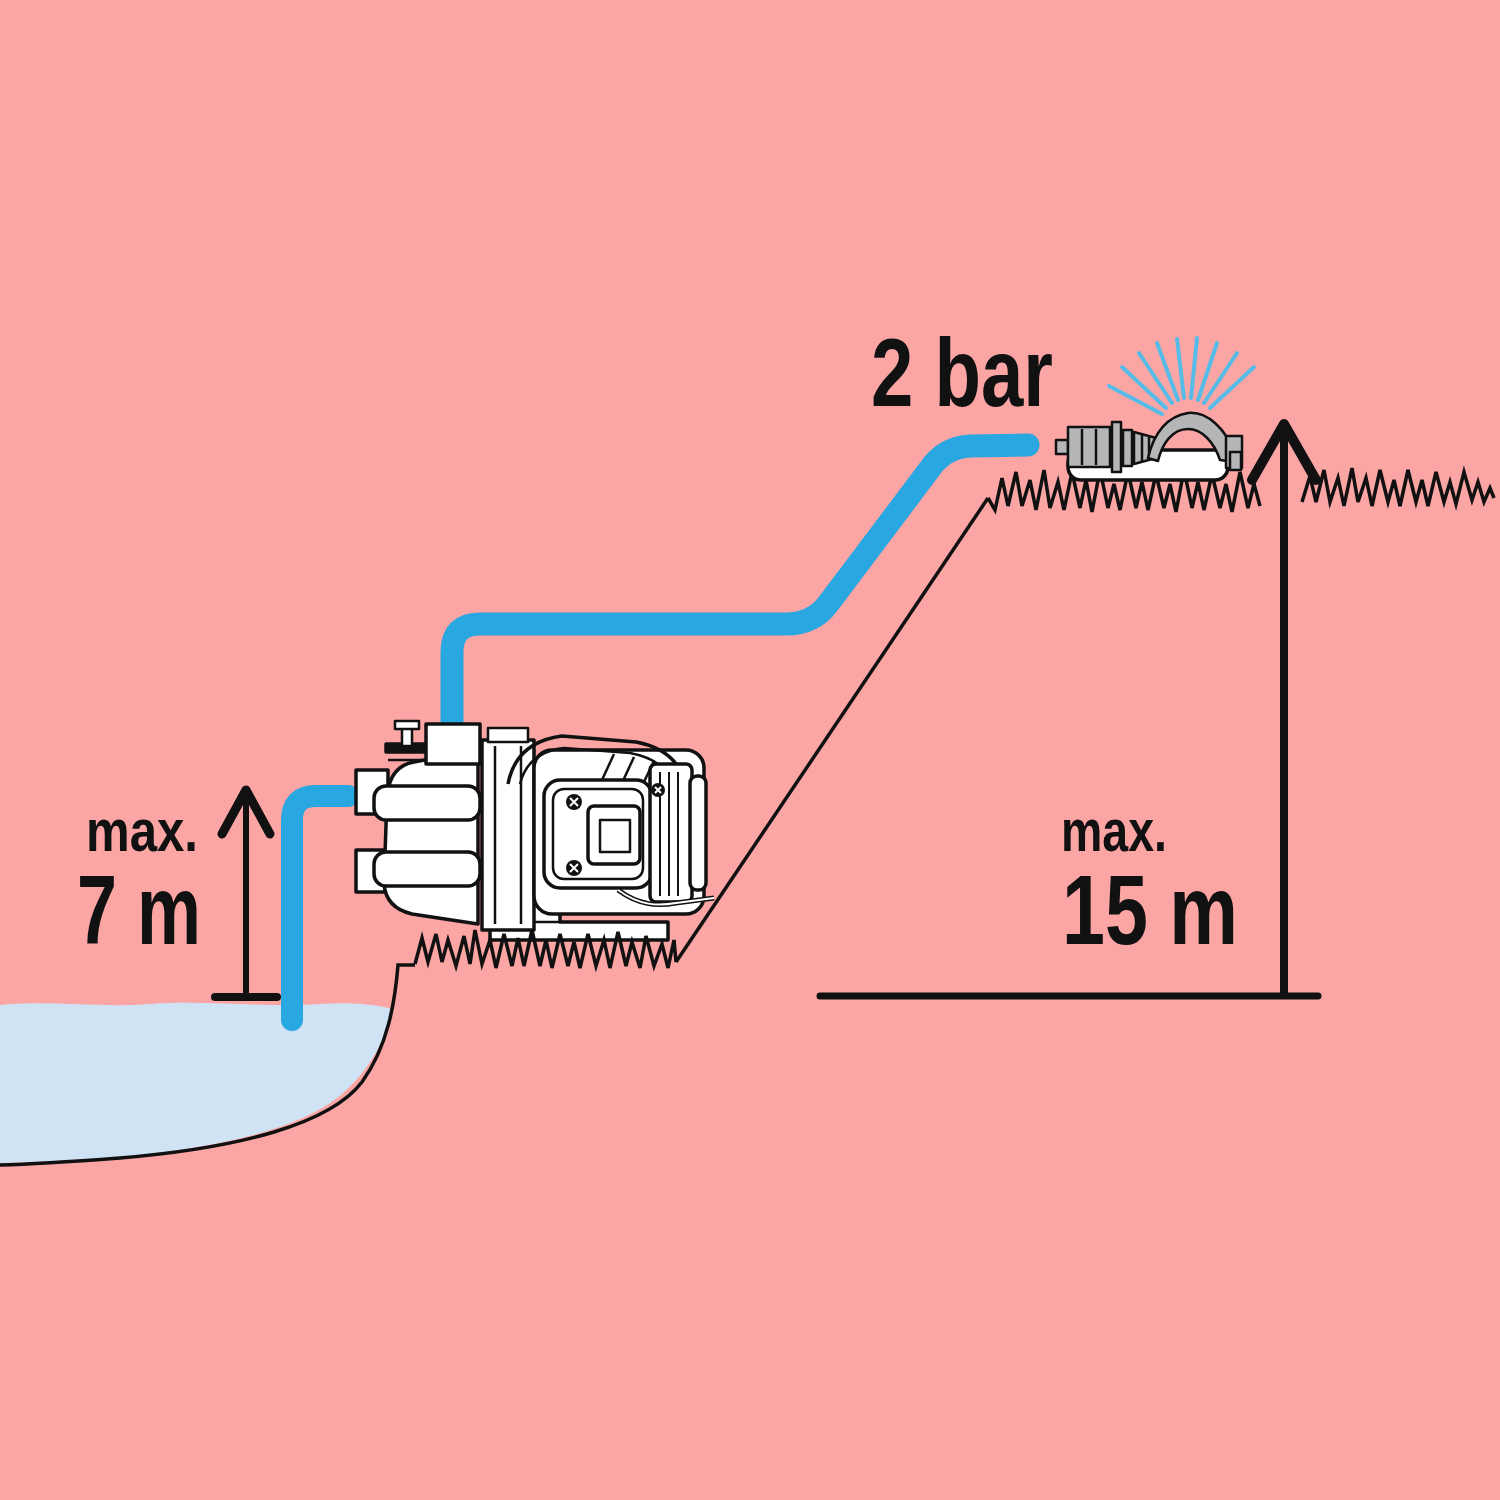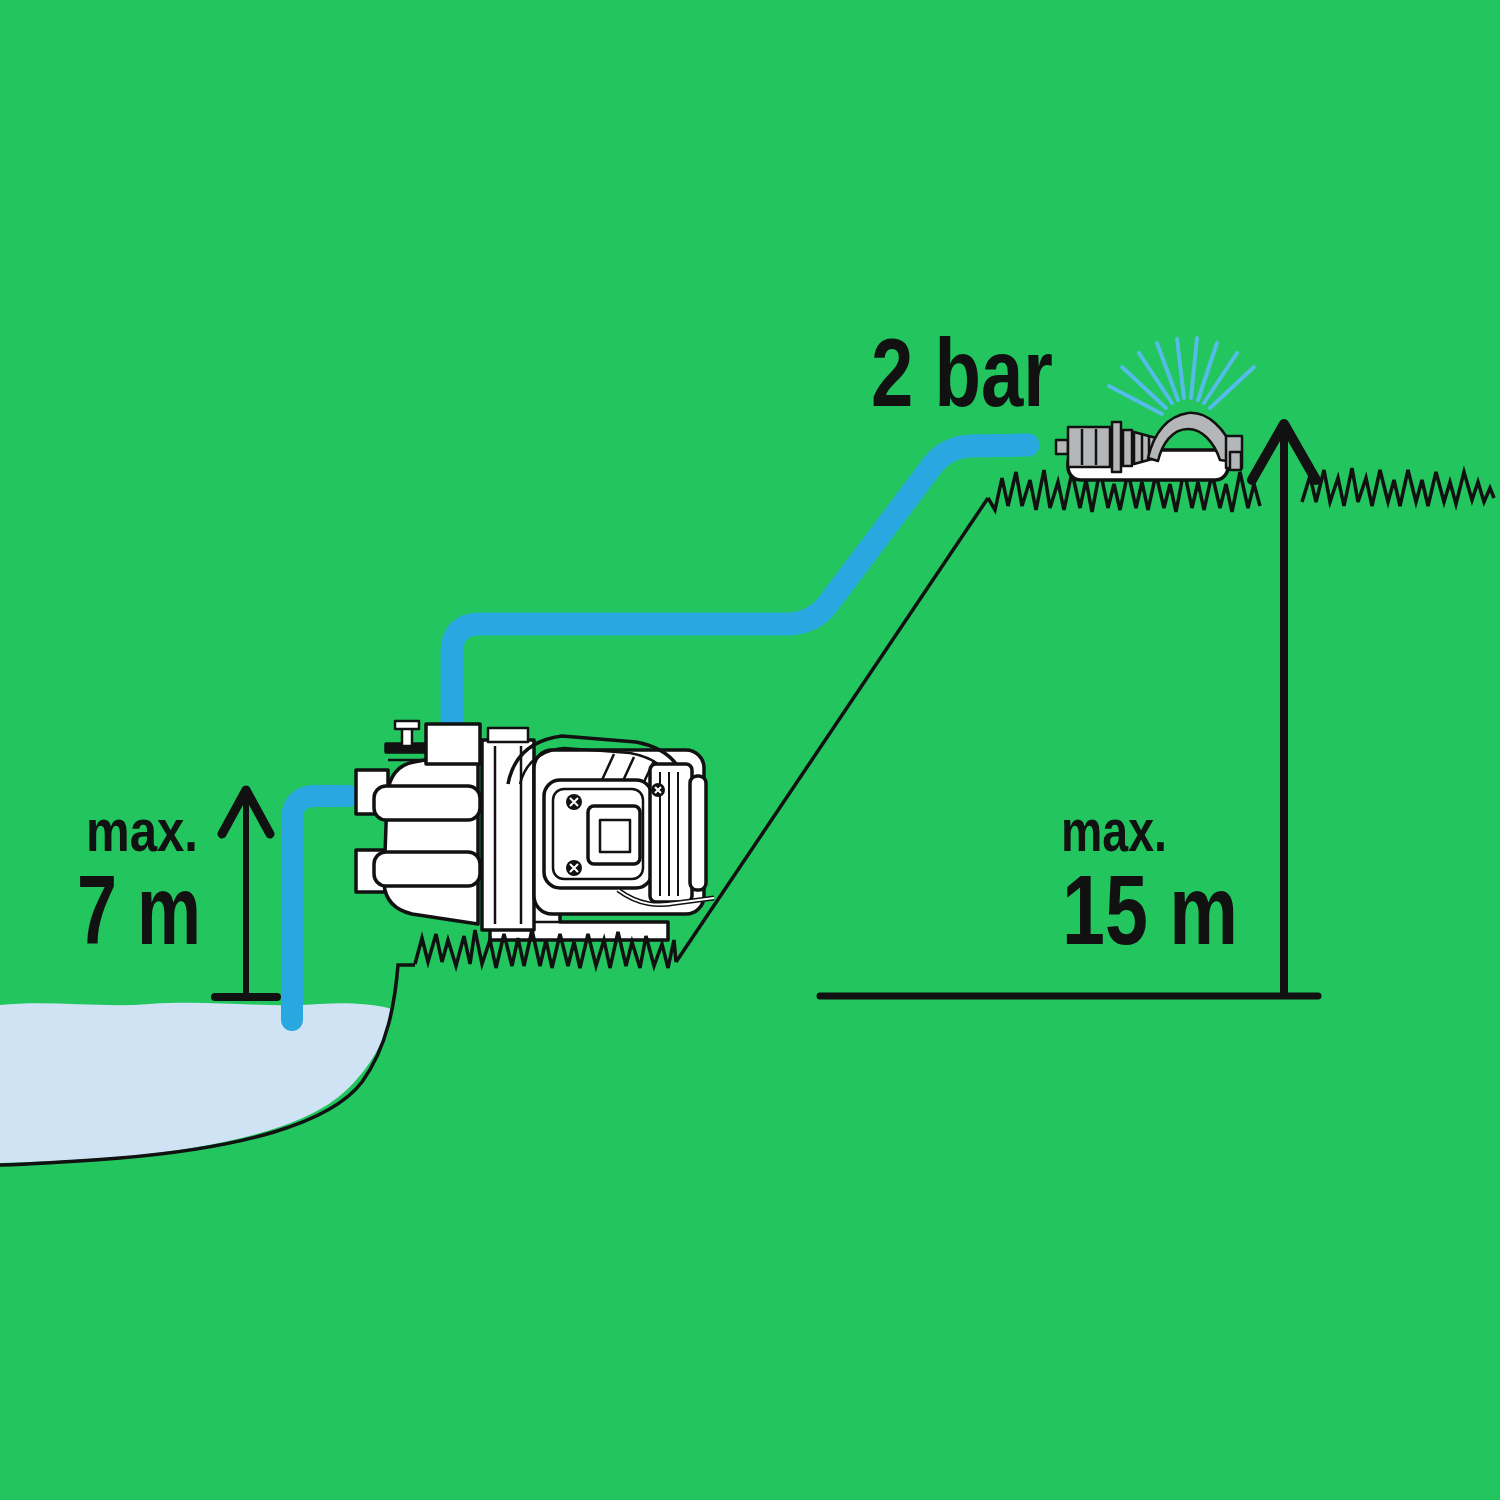--- a/index.html
+++ b/index.html
@@ -1,16 +1,16 @@
 <!DOCTYPE html>
 <html><head>
 <meta charset="utf-8">
 <style>
   html,body{margin:0;padding:0;background:#ffffff;}
-  .stage{position:relative;width:1500px;height:1500px;background:#22c55e;overflow:hidden;
+  .stage{position:relative;width:1500px;height:1500px;background:#fca5a5;overflow:hidden;
          font-family:"Liberation Sans",sans-serif;}
   .stage svg{position:absolute;inset:0;display:block;}
   text{font-family:"Liberation Sans",sans-serif;font-weight:bold;fill:#111111;}
   .lbl-big{font-size:96px;}
   .lbl-max{font-size:60px;}
   .lbl-val{font-size:99px;}
 </style>
 </head>
 <body>
 

